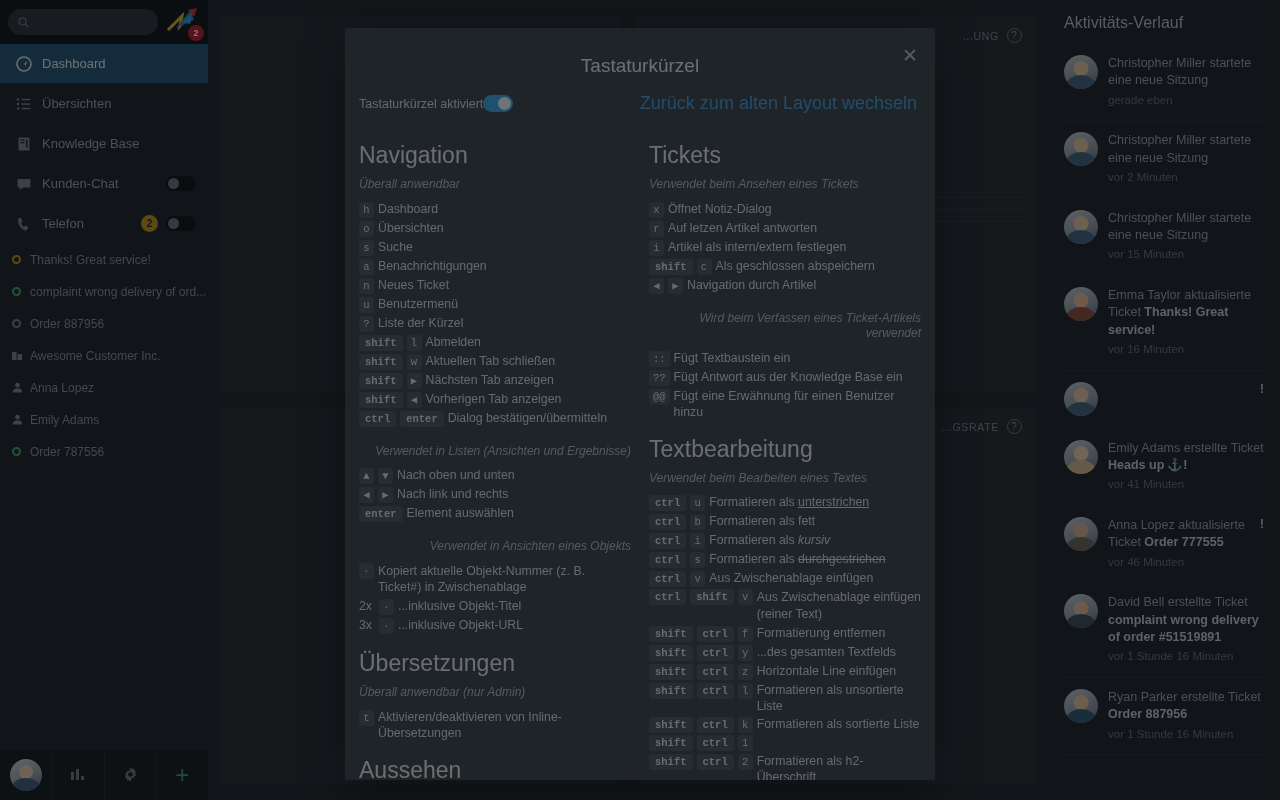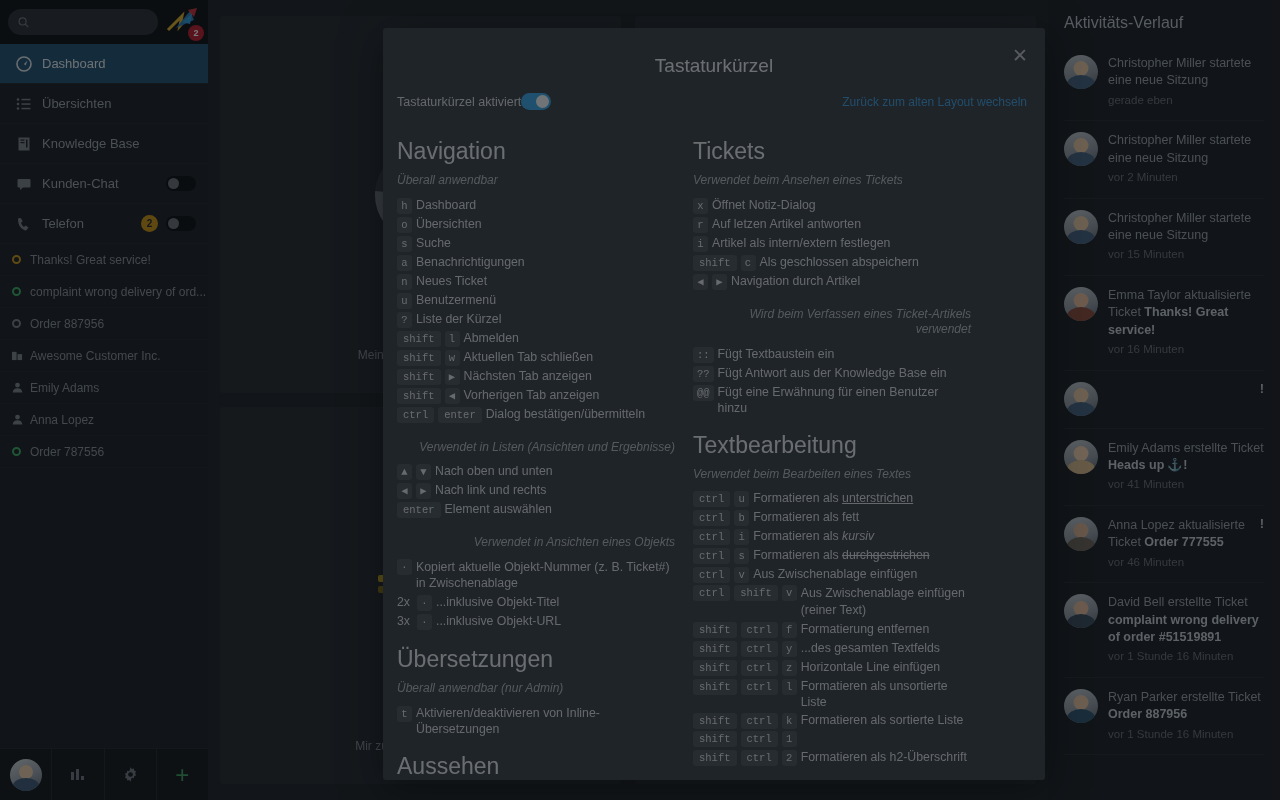--- a/index.html
+++ b/index.html
@@ -192,25 +192,24 @@
   .act-alert {
     position: absolute; right: 0; top: 10px; color: #b9bfc6;
     font-size: 13px; font-weight: bold;
   }
 
   
   .overlay {
     position: absolute; inset: 0; background: rgba(10,12,15,.55); z-index: 20;
   }
   .modal {
-    position: absolute; left: 345px; top: 28px; width: 662px; height: 752px;
+    position: absolute; left: 345px; top: 28px; width: 590px; height: 752px;
     background: #3b4049; border-radius: 3px;
     box-shadow: 0 8px 40px rgba(0,0,0,.5);
     overflow: hidden;
-    margin-left: 38px;
   }
   .modal-title {
     text-align: center; color: #e4e7ea; font-size: 19px;
     font-weight: normal; padding: 27px 0 16px 0;
   }
   .modal-close {
     position: absolute; right: 14px; top: 16px;
     color: #b6bbc2; font-size: 19px; cursor: pointer; line-height: 1;
     width: 22px; height: 22px; display: flex; align-items: center; justify-content: center;
   }
@@ -222,21 +221,21 @@
   .toggle-label { color: #d3d7dc; font-size: 12.5px; }
   .toggle-sw {
     width: 30px; height: 17px; border-radius: 9px; background: #3aa3e3;
     position: relative;
   }
   .toggle-sw::after {
     content:""; position: absolute; right: 2px; top: 2px;
     width: 13px; height: 13px; border-radius: 50%; background: #eef2f5;
   }
   .layout-link {
-    color: #3f9bdc; font-size: 12px; text-decoration: none; cursor: pointer;
+    color: #3f9bdc; font-size: 18px; text-decoration: none; cursor: pointer;
   }
 
   .cols { display: flex; padding: 0 14px; gap: 18px; }
   .col { width: 278px; }
   .sec-title {
     color: #e2e5e9; font-size: 23px; font-weight: normal;
     margin: 6px 0 8px 0;
   }
   .sec-title.tight { margin-top: 14px; }
   .sec-note {
@@ -250,21 +249,21 @@
     display: flex; align-items: baseline; gap: 4px;
     margin-bottom: 2px; font-size: 12px; color: #d5d9de; line-height: 16px;
   }
   .keys { display: flex; gap: 4px; flex: none; }
   .key {
     background: #4d535c; color: #d9dde2;
     font-family: "Liberation Mono", monospace; font-size: 10.5px;
     border-radius: 3px; padding: 2px 4px; min-width: 15px;
     text-align: center; display: inline-block; line-height: 12px;
   }
-  .key.wide { padding: 2px 6px; }
+  .key.wide { padding: 2px 6px; font-weight: bold; }
   .sc-desc { color: #d5d9de; font-size: 12.3px; }
   .sc-desc u { }
   .sc-desc b { font-weight: normal; }
   .sc-desc i { font-style: italic; }
   .sc-desc s { text-decoration: line-through; }
   .prefix-num { color: #d5d9de; font-size: 12.3px; margin-right: 3px; }
   .sc-row.wrap { align-items: flex-start; }
   .sc-row.wrap .sc-desc { line-height: 1.35; }
 </style>
 </head>
@@ -376,30 +375,30 @@
         </span>
         <span>Awesome Customer Inc.</span>
       </div>
       <div class="recent-item">
         <span class="rec-ico">
           <svg width="11" height="11" viewBox="0 0 12 12">
               <circle cx="6" cy="3.4" r="2.6" fill="#7d848c"></circle>
               <path d="M0.7 11.5 Q1.2 6.8 6 6.8 Q10.8 6.8 11.3 11.5 Z" fill="#7d848c"></path>
             </svg>
         </span>
-        <span>Emily Adams</span>
+        <span>Anna Lopez</span>
       </div>
       <div class="recent-item">
         <span class="rec-ico">
           <svg width="11" height="11" viewBox="0 0 12 12">
               <circle cx="6" cy="3.4" r="2.6" fill="#7d848c"></circle>
               <path d="M0.7 11.5 Q1.2 6.8 6 6.8 Q10.8 6.8 11.3 11.5 Z" fill="#7d848c"></path>
             </svg>
         </span>
-        <span>Anna Lopez</span>
+        <span>Emily Adams</span>
       </div>
       <div class="recent-item">
         <span class="rec-ico">
             <i class="dot-ring green"></i>
           </span>
         <span>Order 787556</span>
       </div>
     </div>
 
     <div class="sb-spacer"></div>

